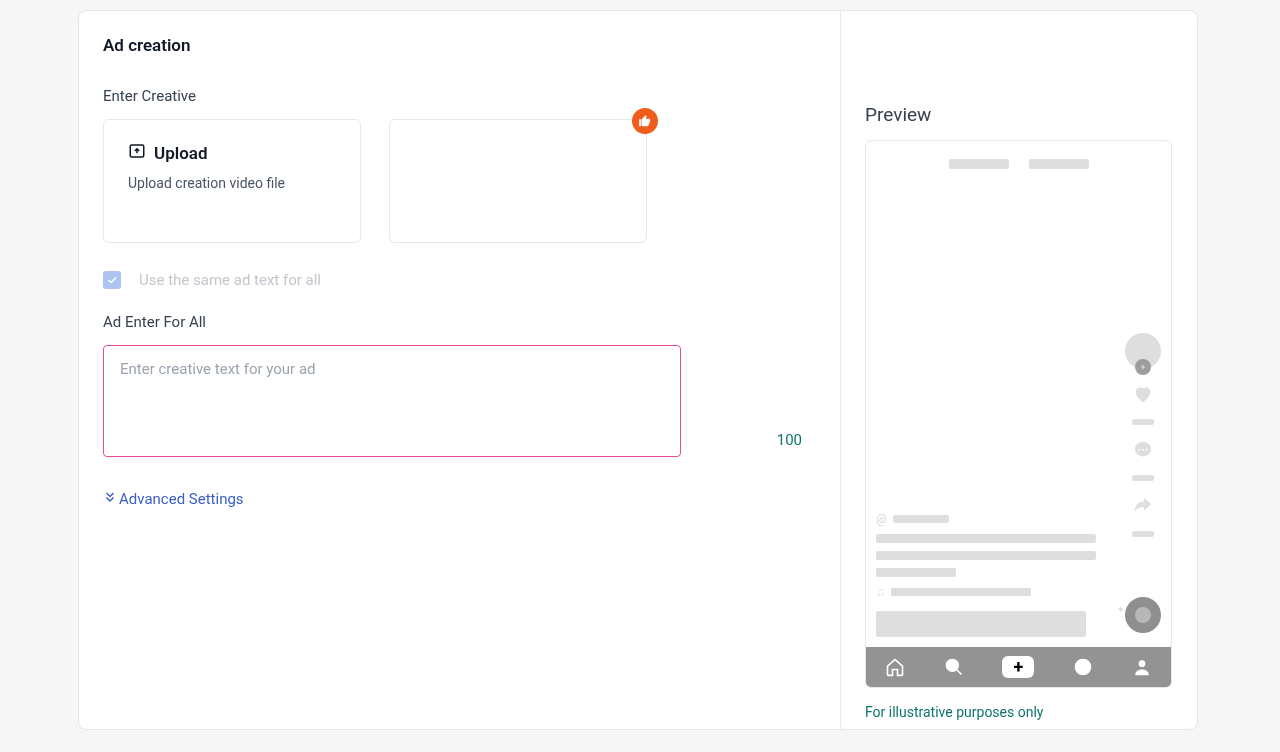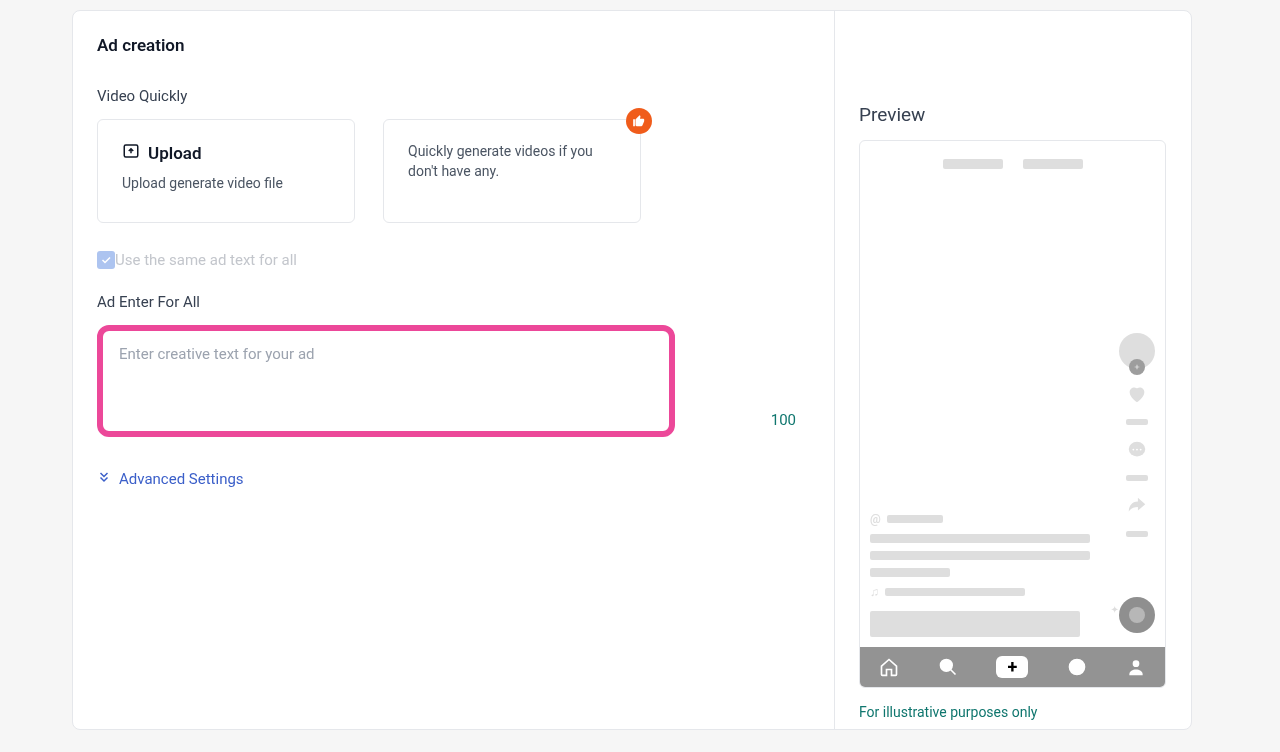--- a/index.html
+++ b/index.html
@@ -5,21 +5,21 @@
   * { box-sizing: border-box; margin: 0; padding: 0; }
   body {
     font-family: -apple-system, BlinkMacSystemFont, "Segoe UI", Roboto, Helvetica, Arial, sans-serif;
     background: #f6f6f6;
     width: 1280px;
     height: 752px;
     overflow: hidden;
   }
   .card {
     position: absolute;
-    left: 72px;
+    left: 78px;
     top: 10px;
     width: 1120px;
     height: 720px;
     background: #fff;
     border: 1px solid #e5e7eb;
     border-radius: 8px;
     display: flex;
   }
   .left-panel {
     flex: 1;
@@ -45,21 +45,21 @@
     display: flex;
     gap: 28px;
     margin-bottom: 28px;
   }
   .option-card {
     position: relative;
     border: 1px solid #e5e7eb;
     border-radius: 6px;
     padding: 22px 24px;
     width: 258px;
-    height: 104px;
+    height: 124px;
     cursor: pointer;
   }
   .option-title {
     display: flex;
     align-items: center;
     gap: 8px;
     font-size: 17px;
     font-weight: 600;
     color: #111827;
     margin-bottom: 10px;
@@ -79,21 +79,21 @@
     border-radius: 50%;
     display: flex;
     align-items: center;
     justify-content: center;
   }
   .thumbs-badge svg { width: 14px; height: 14px; fill: #fff; }
   .icon-inline { width: 18px; height: 18px; }
   .checkbox-row {
     display: flex;
     align-items: center;
-    gap: 0;
+    gap: 18px;
     margin-bottom: 24px;
   }
   .checkbox {
     width: 18px;
     height: 18px;
     background: #adc4f0;
     border-radius: 3px;
     display: flex;
     align-items: center;
     justify-content: center;
@@ -103,40 +103,40 @@
     font-size: 15px;
     color: #c3c6cc;
   }
   .textarea-wrap {
     position: relative;
     margin-bottom: 28px;
   }
   textarea.ad-text {
     width: 578px;
     height: 112px;
-    border: 6px solid #ec4899;
-    border-radius: 12px;
+    border: 1px solid #ec4899;
+    border-radius: 4px;
     padding: 14px 16px;
     font-size: 15px;
     font-family: inherit;
     resize: none;
     color: #404040;
   }
   textarea.ad-text::placeholder { color: #9ca3af; }
   .char-count {
     position: absolute;
     right: 14px;
     bottom: 12px;
     font-size: 15px;
     color: #0f766e;
   }
   .advanced-toggle {
     display: inline-flex;
     align-items: center;
-    gap: 8px;
+    gap: 2px;
     color: #3b5fc9;
     font-size: 15px;
     cursor: pointer;
   }
   .chevrons { width: 14px; height: 14px; }
   .preview-title {
     font-size: 19px;
     color: #374151;
     margin-bottom: 14px;
     margin-top: 68px;
@@ -231,43 +231,42 @@
     margin-top:16px;
   }
 </style>
 </head>
 <body>
 
 <div class="card">
   <div class="left-panel">
     <h2 class="page-title">Ad creation</h2>
 
-    <div class="section-label">Video Quickly</div>
+    <div class="section-label">Enter Creative</div>
 
     <div class="option-row">
       <div class="option-card">
         <div class="option-title">
           <span>
             <svg class="icon-inline" viewBox="0 0 24 24" fill="none" stroke="#111827" stroke-width="2">
               <rect x="3" y="4" width="18" height="16" rx="2"></rect>
               <path d="M12 15V9 M9 12l3-3 3 3"></path>
             </svg>
           </span>
           <span>Upload</span>
         </div>
-        <div class="option-desc">Upload generate video file</div>
+        <div class="option-desc">Upload creation video file</div>
       </div>
 
       <div class="option-card">
         <div class="thumbs-badge">
           <svg viewBox="0 0 24 24">
               <path d="M2 21h3V9H2v12zm19-11c0-1.1-.9-2-2-2h-5.3l.8-3.8V3.9c0-.4-.2-.8-.4-1.1L13 2 6.6 8.6C6.2 8.9 6 9.4 6 10v9c0 1.1.9 2 2 2h8c.8 0 1.5-.5 1.8-1.2l2.9-6.8c.1-.3.2-.6.2-.9V10z"></path>
             </svg>
         </div>
-        <div class="option-desc">Quickly generate videos if you don't have any.</div>
       </div>
     </div>
 
     <div class="checkbox-row">
       <div class="checkbox">
         <svg viewBox="0 0 24 24">
             <path d="M5 12l5 5L20 7"></path>
           </svg>
       </div>
       <span class="checkbox-label">Use the same ad text for all</span>

